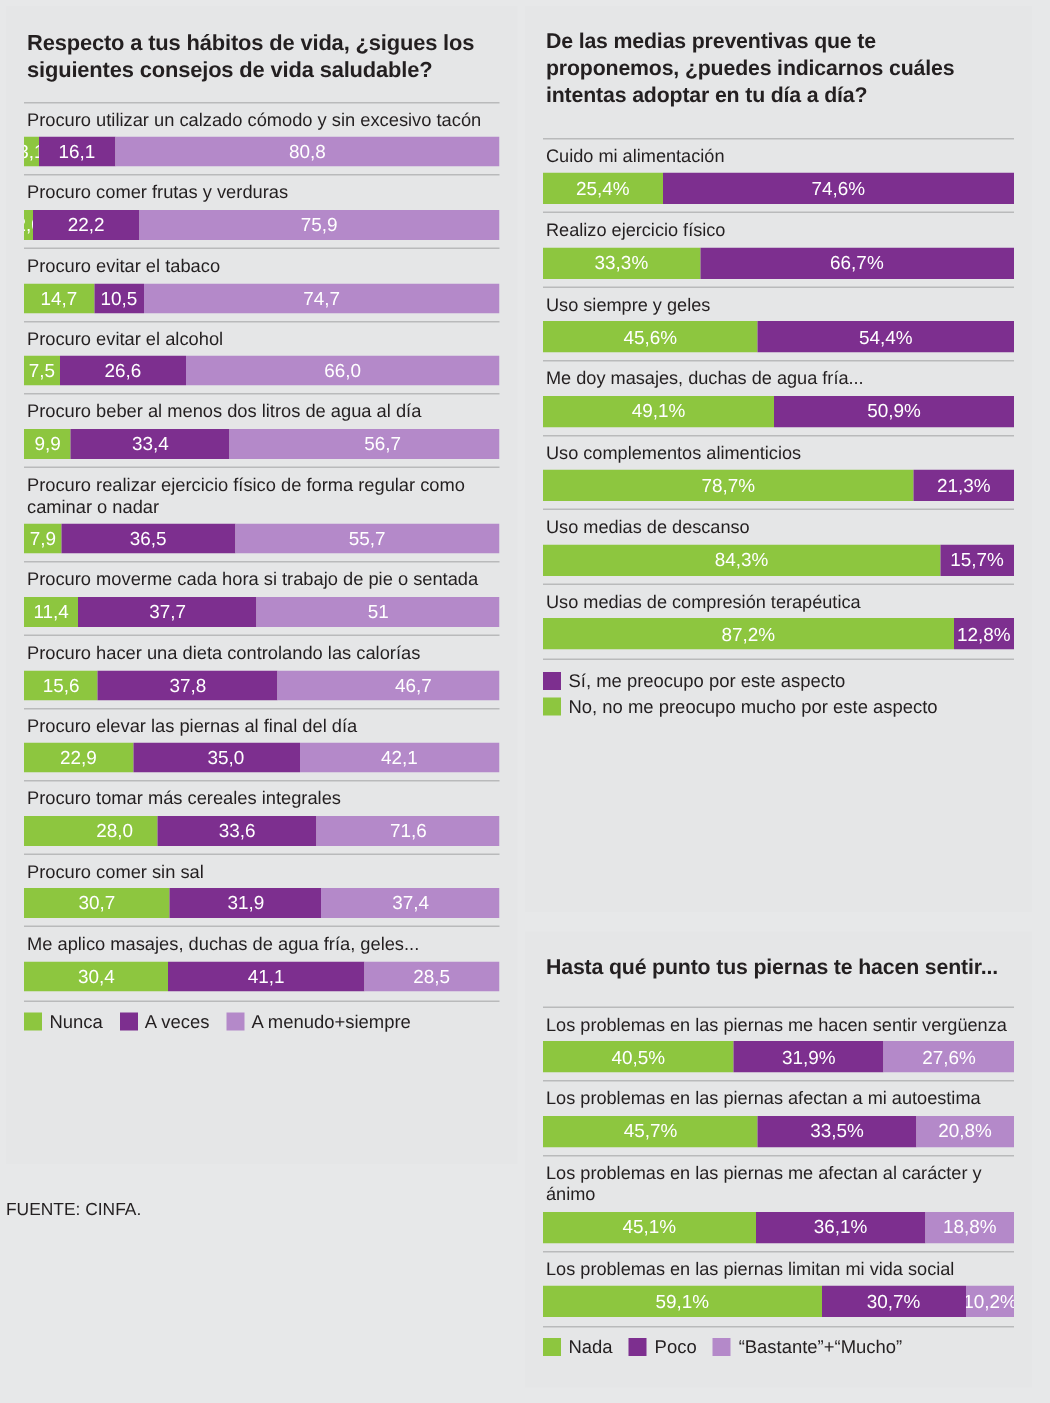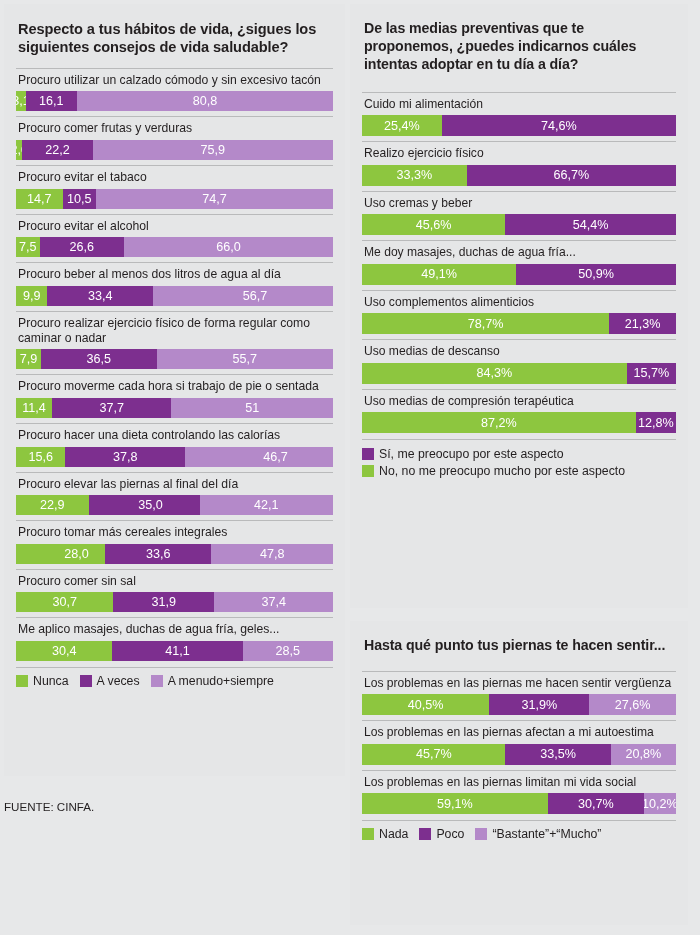--- a/index.html
+++ b/index.html
@@ -214,21 +214,21 @@
               <div class="seg seg-a" style="width: 22.9%;">22,9</div>
               <div class="seg seg-b" style="width: 35%; padding-left: 13px;">35,0</div>
               <div class="seg seg-c" style="width: 42.1%;">42,1</div>
             </div>
           </div>
           <div class="row">
             <div class="row-label">Procuro tomar más cereales integrales</div>
             <div class="bar">
               <div class="seg seg-a" style="width: 28.028%; padding-left: 32px;">28,0</div>
               <div class="seg seg-b" style="width: 33.6336%;">33,6</div>
-              <div class="seg seg-c" style="width: 38.3383%;">47,8</div>
+              <div class="seg seg-c" style="width: 38.3383%;">71,6</div>
             </div>
           </div>
           <div class="row">
             <div class="row-label">Procuro comer sin sal</div>
             <div class="bar">
               <div class="seg seg-a" style="width: 30.7%;">30,7</div>
               <div class="seg seg-b" style="width: 31.9%;">31,9</div>
               <div class="seg seg-c" style="width: 37.4%;">37,4</div>
             </div>
           </div>
@@ -270,21 +270,21 @@
             </div>
           </div>
           <div class="row">
             <div class="row-label">Realizo ejercicio físico</div>
             <div class="bar">
               <div class="seg seg-a" style="width: 33.3%;">33,3%</div>
               <div class="seg seg-b" style="width: 66.7%;">66,7%</div>
             </div>
           </div>
           <div class="row">
-            <div class="row-label">Uso cremas y beber</div>
+            <div class="row-label">Uso siempre y geles</div>
             <div class="bar">
               <div class="seg seg-a" style="width: 45.6%;">45,6%</div>
               <div class="seg seg-b" style="width: 54.4%;">54,4%</div>
             </div>
           </div>
           <div class="row">
             <div class="row-label">Me doy masajes, duchas de agua fría...</div>
             <div class="bar">
               <div class="seg seg-a" style="width: 49.1%;">49,1%</div>
               <div class="seg seg-b" style="width: 50.9%;">50,9%</div>
@@ -337,20 +337,28 @@
           </div>
           <div class="row">
             <div class="row-label">Los problemas en las piernas afectan a mi autoestima</div>
             <div class="bar">
               <div class="seg seg-a" style="width: 45.7%;">45,7%</div>
               <div class="seg seg-b" style="width: 33.5%;">33,5%</div>
               <div class="seg seg-c" style="width: 20.8%;">20,8%</div>
             </div>
           </div>
           <div class="row">
+            <div class="row-label">Los problemas en las piernas me afectan al carácter y ánimo</div>
+            <div class="bar">
+              <div class="seg seg-a" style="width: 45.1%;">45,1%</div>
+              <div class="seg seg-b" style="width: 36.1%;">36,1%</div>
+              <div class="seg seg-c" style="width: 18.8%;">18,8%</div>
+            </div>
+          </div>
+          <div class="row">
             <div class="row-label">Los problemas en las piernas limitan mi vida social</div>
             <div class="bar">
               <div class="seg seg-a" style="width: 59.1%;">59,1%</div>
               <div class="seg seg-b" style="width: 30.7%;">30,7%</div>
               <div class="seg seg-c" style="width: 10.2%;">10,2%</div>
             </div>
           </div>
         </div>
       <div class="legend" id="legend-feelings">
           <div class="legend-item">

